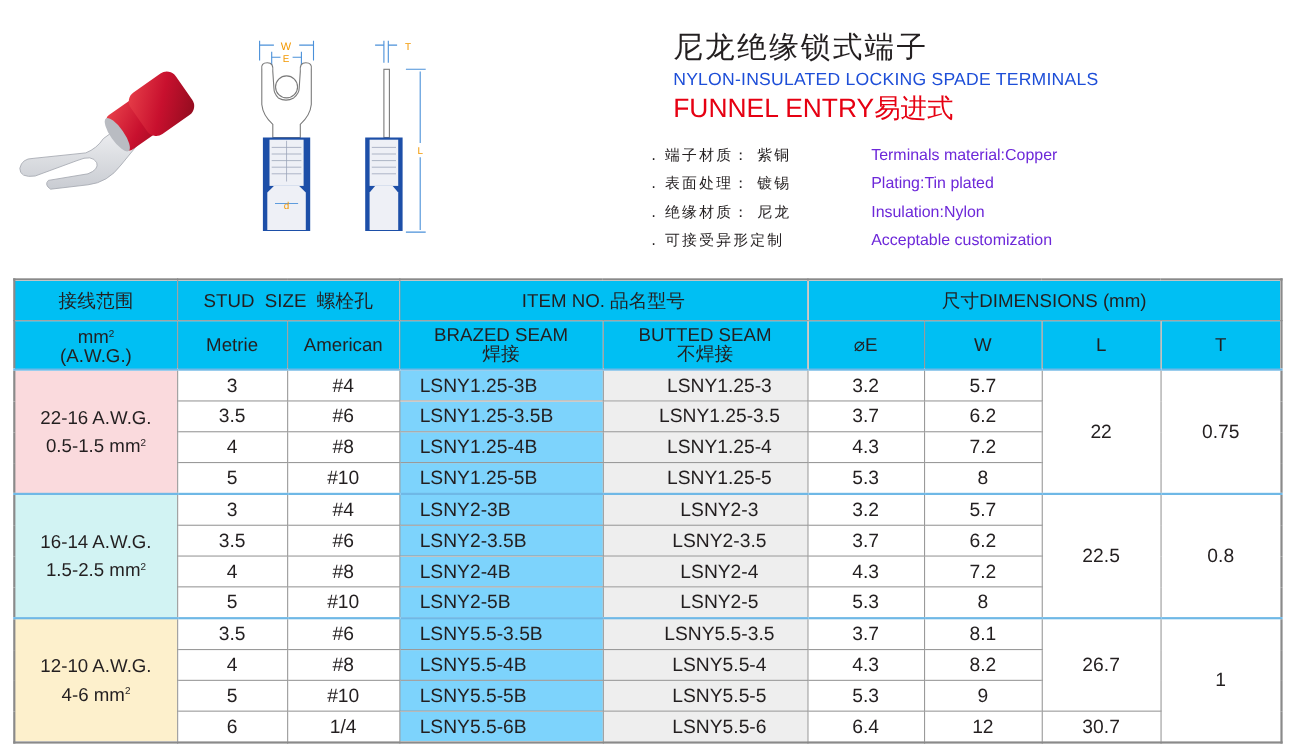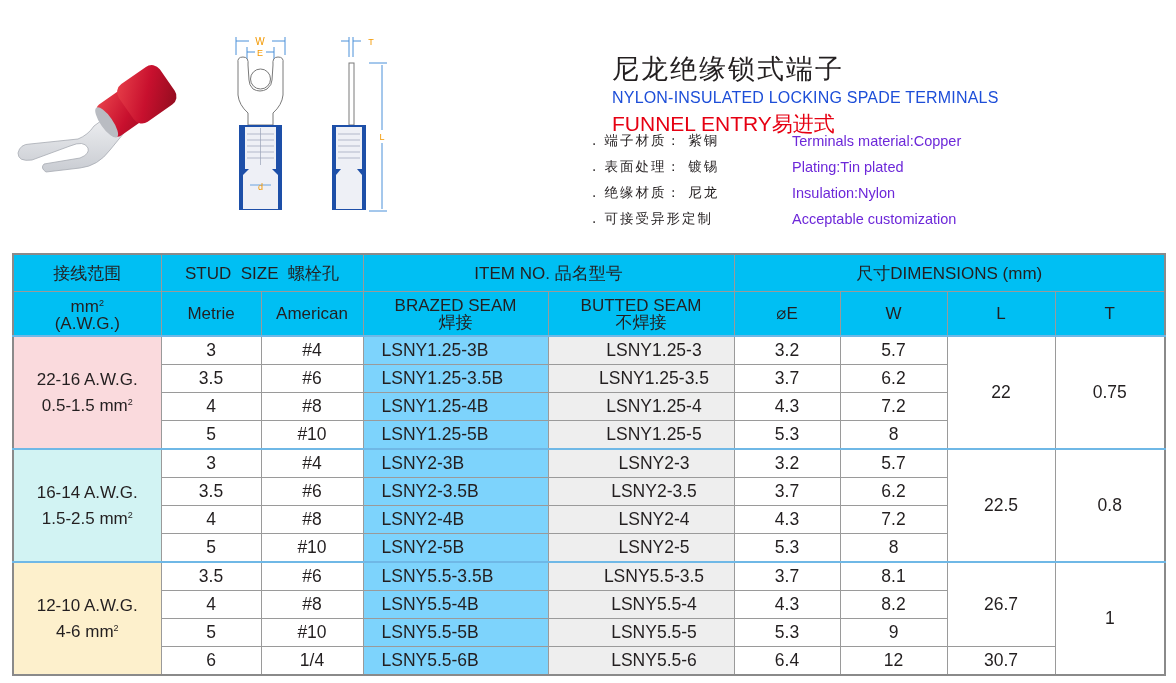--- a/index.html
+++ b/index.html
@@ -5,23 +5,23 @@
   html, body { margin:0; padding:0; background:#ffffff; }
   body { width:1176px; height:683px; position:relative; overflow:hidden;
          font-family:"Liberation Sans","DejaVu Sans",sans-serif; color:#231f20; }
 
   
   .photo { position:absolute; left:10px; top:40px; width:180px; height:140px; }
   
   .drawing { position:absolute; left:225px; top:25px; width:170px; height:195px; }
 
   .title-block { position:absolute; left:612px; top:28px; }
-  .title-cn { font-size:27px; letter-spacing:2px; line-height:32px; color:#231f20; font-family:"DejaVu Sans",sans-serif;margin-top:25px; }
+  .title-cn { font-size:27px; letter-spacing:2px; line-height:32px; color:#231f20; font-family:"DejaVu Sans",sans-serif; }
   .title-en { font-size:16px; line-height:26px; color:#1d4ed8; letter-spacing:0.2px; }
-  .title-red { font-size:21px; line-height:26px; color:#e60012; }
+  .title-red { font-size:24px; line-height:26px; color:#e60012; }
 
   .specs { position:absolute; left:592px; top:128px; font-size:14px; }
   .spec-row { display:flex; height:26px; align-items:center; }
   .spec-cn { width:200px; font-family:"DejaVu Sans",sans-serif; font-size:13.5px; letter-spacing:2px; color:#231f20; }
   .spec-en { font-size:14.5px; color:#6d28d9; }
 
   table.spec-table { position:absolute; left:12px; top:253px; border-collapse:collapse;
                      border:2px solid #8a8a8a; table-layout:fixed; }
   .spec-table td, .spec-table th { border:1px solid #9a9a9a; padding:0; text-align:center;
                      font-weight:normal; font-size:17px; color:#231f20; overflow:hidden; white-space:nowrap; }

